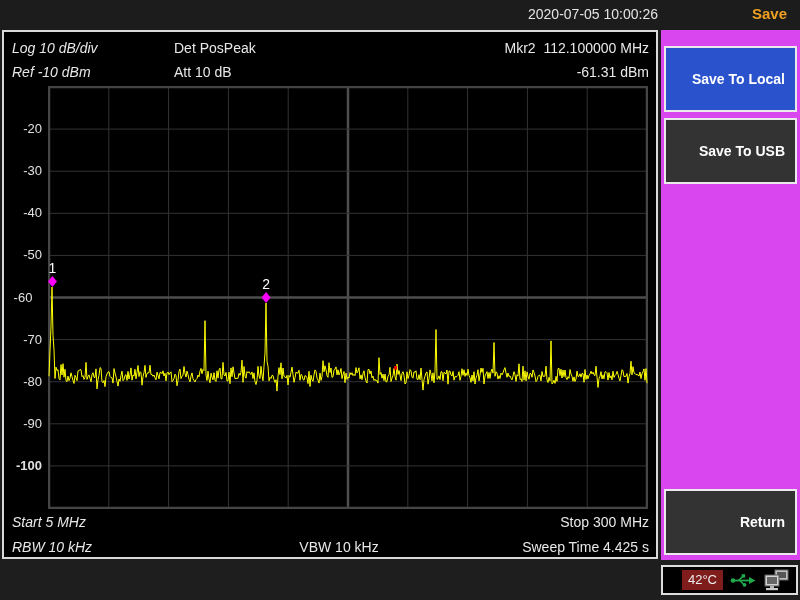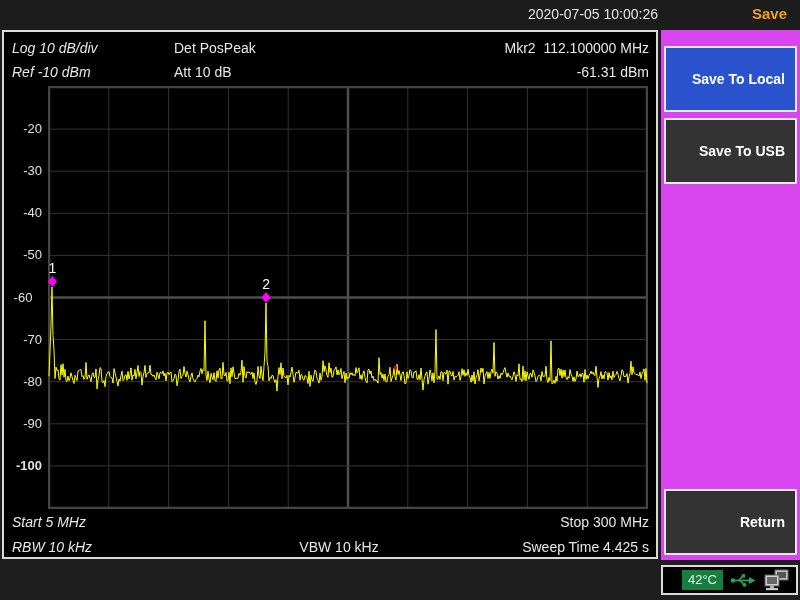--- a/index.html
+++ b/index.html
@@ -39,21 +39,21 @@
   .menu-btn.selected { background:#2a52cc; }
   #btn-0 { top:16px; } #btn-1 { top:88px; } #btn-2 { top:459px; }
 
   
   #status-msg-box { left:2px; top:566px; width:654px; height:28px; background:#000;
                     border:2px solid #8f8f8f; display:flex; align-items:center; }
   #status-msg { color:#8f8f00; font-size:14px; padding-left:6px; }
   #status-icons-box { left:661px; top:565px; width:137px; height:30px; background:#000;
                       border:2px solid #dcdcdc; display:flex; align-items:center;
                       justify-content:flex-end; gap:7px; padding-right:6px; }
-  #temp-badge { background:#15803d; color:#ececec; font-size:13px;
+  #temp-badge { background:#7f1d1d; color:#ececec; font-size:13px;
                 padding:2px 6px; line-height:16px; }
 </style>
 </head>
 <body>
 
 <div id="screen">
 
   <div id="top-bar" class="abs">
     <div id="datetime" class="abs">2020-07-05 10:00:26</div>
     <div id="menu-title" class="abs">Save</div>

